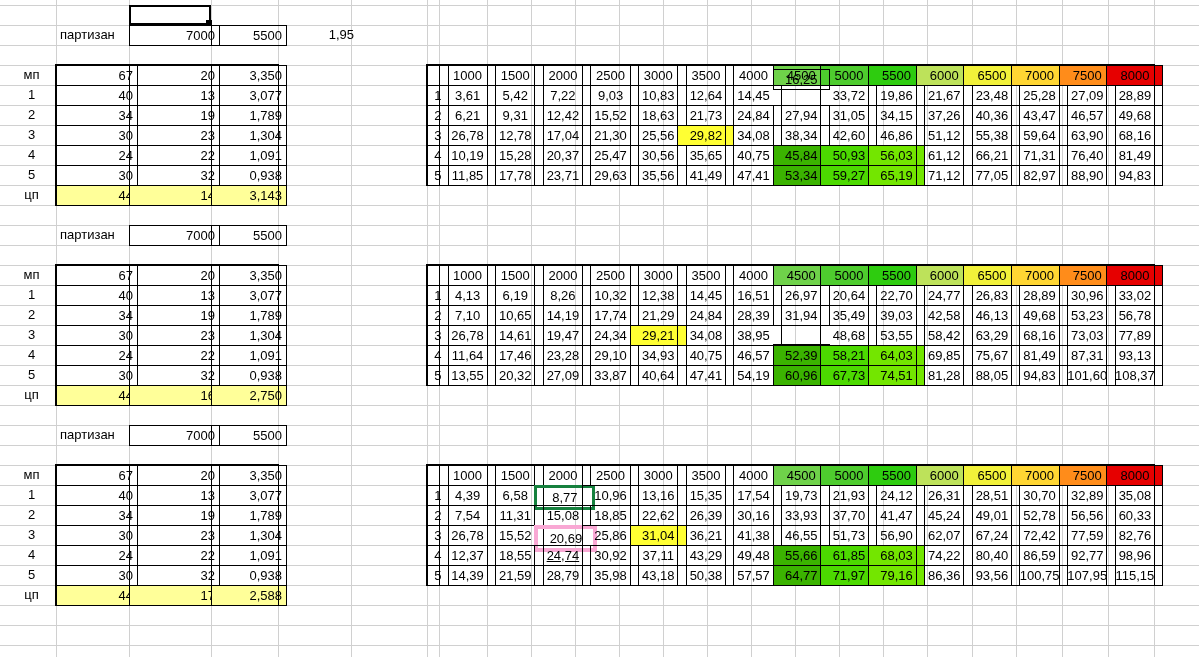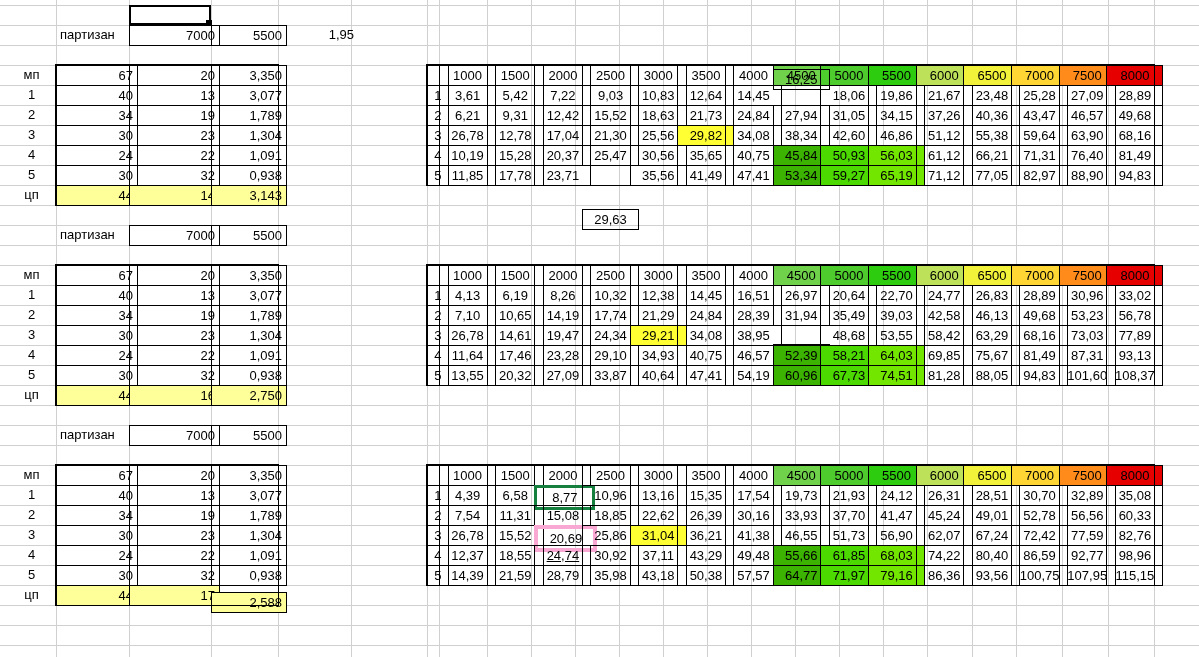--- a/index.html
+++ b/index.html
@@ -184,21 +184,21 @@
       <div class="cell c" style="left:1106.3333333333333px;top:65px;width:47.166666666666664px;height:19px;border:1px solid #000;background:#e60000;">8000</div>
       <div class="cell c" style="left:427px;top:85px;width:11.5px;height:19px;border:1px solid #000;">1</div>
       <div class="cell c" style="left:439px;top:85px;width:47.166666666666664px;height:19px;border:1px solid #000;">3,61</div>
       <div class="cell c" style="left:486.6666666666667px;top:85px;width:47.166666666666664px;height:19px;border:1px solid #000;">5,42</div>
       <div class="cell c" style="left:534.3333333333334px;top:85px;width:47.166666666666664px;height:19px;border:1px solid #000;">7,22</div>
       <div class="cell c" style="left:582px;top:85px;width:47.166666666666664px;height:19px;border:1px solid #000;">9,03</div>
       <div class="cell c" style="left:629.6666666666666px;top:85px;width:47.166666666666664px;height:19px;border:1px solid #000;">10,83</div>
       <div class="cell c" style="left:677.3333333333333px;top:85px;width:47.166666666666664px;height:19px;border:1px solid #000;">12,64</div>
       <div class="cell c" style="left:725px;top:85px;width:47.166666666666664px;height:19px;border:1px solid #000;">14,45</div>
       <div class="cell c" style="left:772.6666666666666px;top:69px;width:47.166666666666664px;height:19px;border:1px solid #000;">16,25</div>
-      <div class="cell c" style="left:820.3333333333333px;top:85px;width:47.166666666666664px;height:19px;border:1px solid #000;">18,06</div>
+      <div class="cell c" style="left:820.3333333333333px;top:85px;width:47.166666666666664px;height:19px;border:1px solid #000;">33,72</div>
       <div class="cell c" style="left:868px;top:85px;width:47.166666666666664px;height:19px;border:1px solid #000;">19,86</div>
       <div class="cell c" style="left:915.6666666666666px;top:85px;width:47.166666666666664px;height:19px;border:1px solid #000;">21,67</div>
       <div class="cell c" style="left:963.3333333333333px;top:85px;width:47.166666666666664px;height:19px;border:1px solid #000;">23,48</div>
       <div class="cell c" style="left:1011px;top:85px;width:47.166666666666664px;height:19px;border:1px solid #000;">25,28</div>
       <div class="cell c" style="left:1058.6666666666665px;top:85px;width:47.166666666666664px;height:19px;border:1px solid #000;">27,09</div>
       <div class="cell c" style="left:1106.3333333333333px;top:85px;width:47.166666666666664px;height:19px;border:1px solid #000;">28,89</div>
       <div class="cell c" style="left:427px;top:105px;width:11.5px;height:19px;border:1px solid #000;">2</div>
       <div class="cell c" style="left:439px;top:105px;width:47.166666666666664px;height:19px;border:1px solid #000;">6,21</div>
       <div class="cell c" style="left:486.6666666666667px;top:105px;width:47.166666666666664px;height:19px;border:1px solid #000;">9,31</div>
       <div class="cell c" style="left:534.3333333333334px;top:105px;width:47.166666666666664px;height:19px;border:1px solid #000;">12,42</div>
@@ -243,21 +243,21 @@
       <div class="cell c" style="left:868px;top:145px;width:47.166666666666664px;height:19px;border:1px solid #000;background:#73e600;">56,03</div>
       <div class="cell c" style="left:915.6666666666666px;top:145px;width:47.166666666666664px;height:19px;border:1px solid #000;">61,12</div>
       <div class="cell c" style="left:963.3333333333333px;top:145px;width:47.166666666666664px;height:19px;border:1px solid #000;">66,21</div>
       <div class="cell c" style="left:1011px;top:145px;width:47.166666666666664px;height:19px;border:1px solid #000;">71,31</div>
       <div class="cell c" style="left:1058.6666666666665px;top:145px;width:47.166666666666664px;height:19px;border:1px solid #000;">76,40</div>
       <div class="cell c" style="left:1106.3333333333333px;top:145px;width:47.166666666666664px;height:19px;border:1px solid #000;">81,49</div>
       <div class="cell c" style="left:427px;top:165px;width:11.5px;height:19px;border:1px solid #000;">5</div>
       <div class="cell c" style="left:439px;top:165px;width:47.166666666666664px;height:19px;border:1px solid #000;">11,85</div>
       <div class="cell c" style="left:486.6666666666667px;top:165px;width:47.166666666666664px;height:19px;border:1px solid #000;">17,78</div>
       <div class="cell c" style="left:534.3333333333334px;top:165px;width:47.166666666666664px;height:19px;border:1px solid #000;">23,71</div>
-      <div class="cell c" style="left:582px;top:165px;width:47.166666666666664px;height:19px;border:1px solid #000;margin-top:44px;">29,63</div>
+      <div class="cell c" style="left:582px;top:165px;width:47.166666666666664px;height:19px;border:1px solid #000;">29,63</div>
       <div class="cell c" style="left:629.6666666666666px;top:165px;width:47.166666666666664px;height:19px;border:1px solid #000;">35,56</div>
       <div class="cell c" style="left:677.3333333333333px;top:165px;width:47.166666666666664px;height:19px;border:1px solid #000;">41,49</div>
       <div class="cell c" style="left:725px;top:165px;width:47.166666666666664px;height:19px;border:1px solid #000;">47,41</div>
       <div class="cell c" style="left:772.6666666666666px;top:165px;width:47.166666666666664px;height:19px;border:1px solid #000;background:#3bb300;">53,34</div>
       <div class="cell c" style="left:820.3333333333333px;top:165px;width:47.166666666666664px;height:19px;border:1px solid #000;background:#4cd900;">59,27</div>
       <div class="cell c" style="left:868px;top:165px;width:47.166666666666664px;height:19px;border:1px solid #000;background:#73e600;">65,19</div>
       <div class="cell c" style="left:915.6666666666666px;top:165px;width:47.166666666666664px;height:19px;border:1px solid #000;">71,12</div>
       <div class="cell c" style="left:963.3333333333333px;top:165px;width:47.166666666666664px;height:19px;border:1px solid #000;">77,05</div>
       <div class="cell c" style="left:1011px;top:165px;width:47.166666666666664px;height:19px;border:1px solid #000;">82,97</div>
       <div class="cell c" style="left:1058.6666666666665px;top:165px;width:47.166666666666664px;height:19px;border:1px solid #000;">88,90</div>
@@ -415,21 +415,21 @@
       <div class="cell" style="left:56px;top:545px;width:72px;border:1px solid #000;height:19px;">24</div>
       <div class="cell" style="left:129px;top:545px;width:81px;border:1px solid #000;height:19px;">22</div>
       <div class="cell" style="left:211px;top:545px;width:66px;border:1px solid #000;height:19px;">1,091</div>
       <div class="cell c" style="left:0px;top:565px;width:55px">5</div>
       <div class="cell" style="left:56px;top:565px;width:72px;border:1px solid #000;height:19px;">30</div>
       <div class="cell" style="left:129px;top:565px;width:81px;border:1px solid #000;height:19px;">32</div>
       <div class="cell" style="left:211px;top:565px;width:66px;border:1px solid #000;height:19px;">0,938</div>
       <div class="cell c" style="left:0px;top:585px;width:55px">цп</div>
       <div class="cell" style="left:56px;top:585px;width:72px;border:1px solid #000;height:19px;background:#ffff99;">44</div>
       <div class="cell" style="left:129px;top:585px;width:81px;border:1px solid #000;height:19px;background:#ffff99;">17</div>
-      <div class="cell" style="left:211px;top:585px;width:66px;border:1px solid #000;height:19px;background:#ffff99;margin-top:7px;">2,588</div>
+      <div class="cell" style="left:211px;top:585px;width:66px;border:1px solid #000;height:19px;background:#ffff99;">2,588</div>
       <div class="box" style="left:55px;top:464px;width:224px;height:142px"></div>
       <div class="cell c" style="left:427px;top:465px;width:11.5px;height:19px;border:1px solid #000;"></div>
       <div class="cell c" style="left:439px;top:465px;width:47.166666666666664px;height:19px;border:1px solid #000;">1000</div>
       <div class="cell c" style="left:486.6666666666667px;top:465px;width:47.166666666666664px;height:19px;border:1px solid #000;">1500</div>
       <div class="cell c" style="left:534.3333333333334px;top:465px;width:47.166666666666664px;height:19px;border:1px solid #000;">2000</div>
       <div class="cell c" style="left:582px;top:465px;width:47.166666666666664px;height:19px;border:1px solid #000;">2500</div>
       <div class="cell c" style="left:629.6666666666666px;top:465px;width:47.166666666666664px;height:19px;border:1px solid #000;">3000</div>
       <div class="cell c" style="left:677.3333333333333px;top:465px;width:47.166666666666664px;height:19px;border:1px solid #000;">3500</div>
       <div class="cell c" style="left:725px;top:465px;width:47.166666666666664px;height:19px;border:1px solid #000;">4000</div>
       <div class="cell c" style="left:772.6666666666666px;top:465px;width:47.166666666666664px;height:19px;border:1px solid #000;background:#6fd24a;">4500</div>

